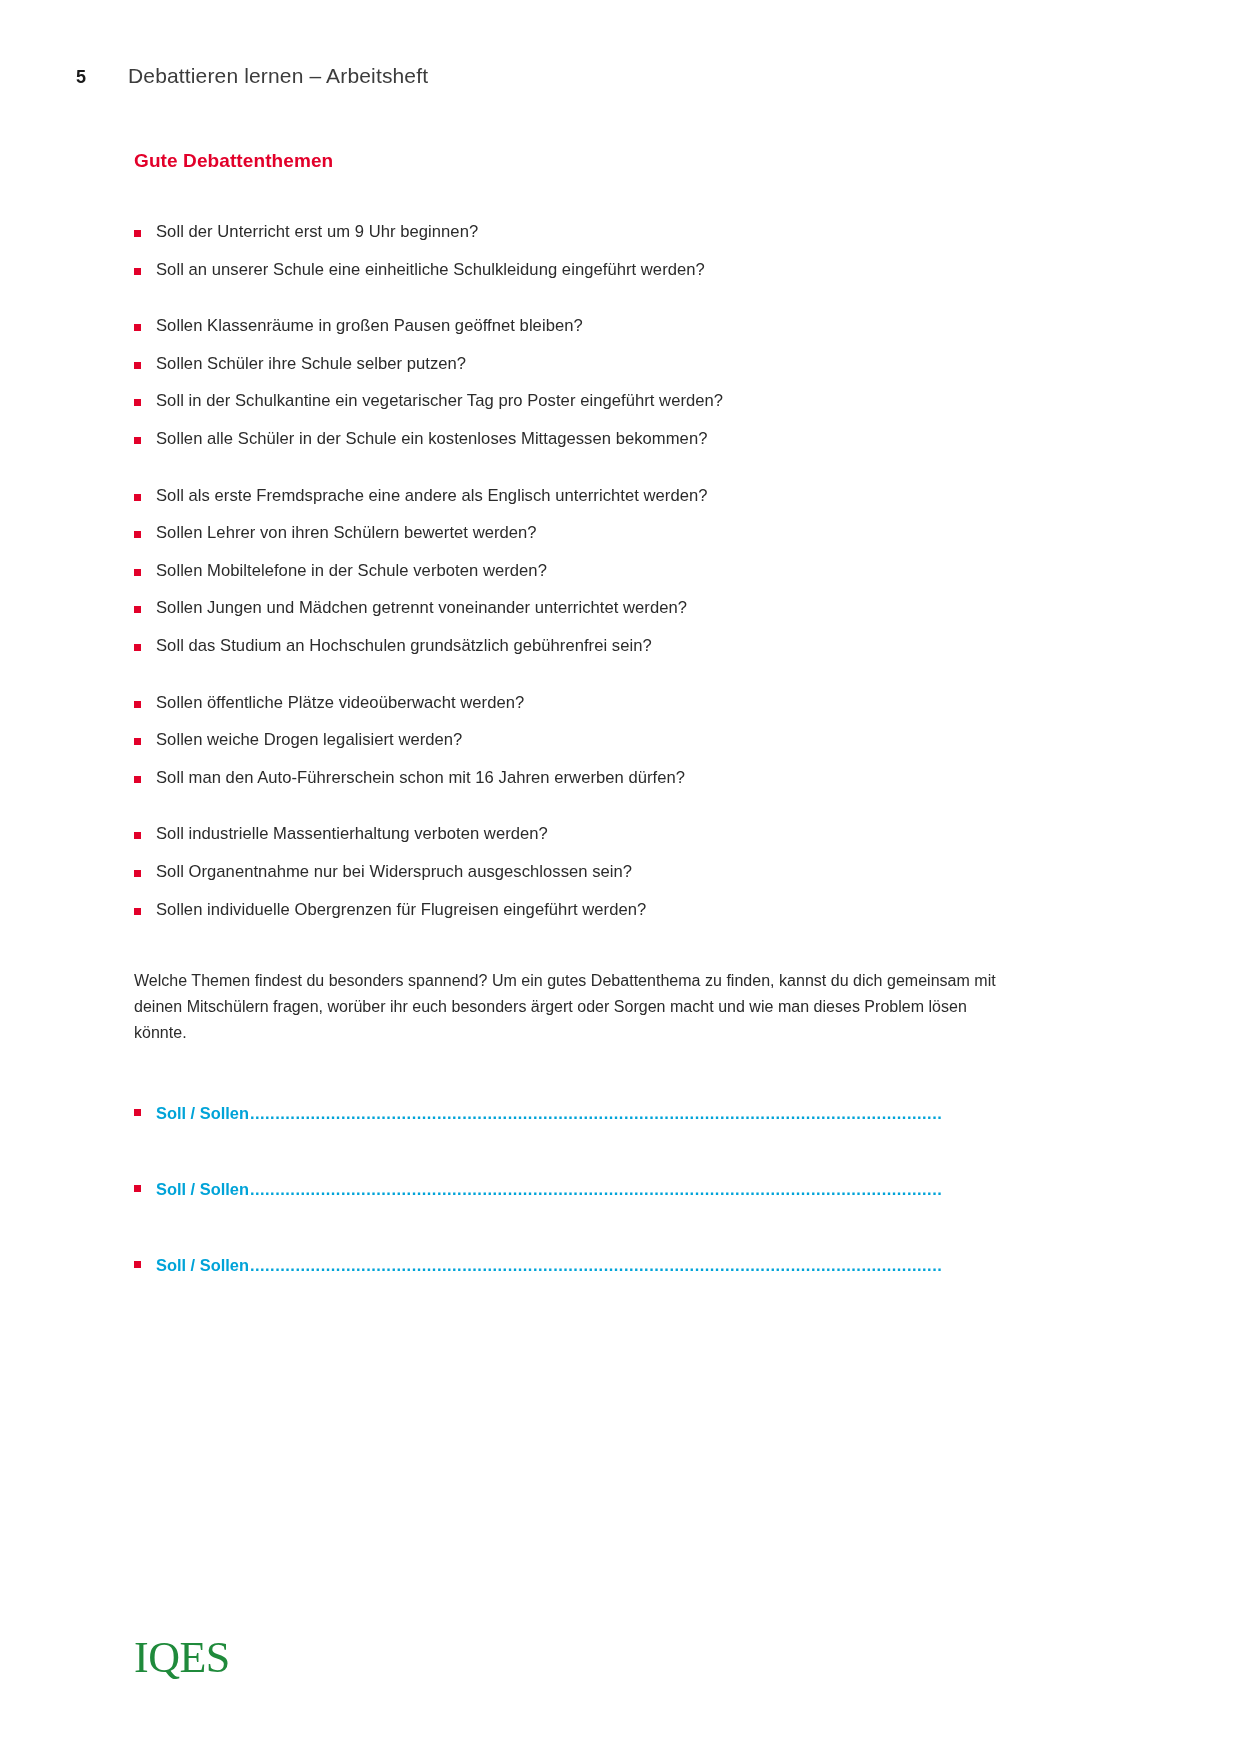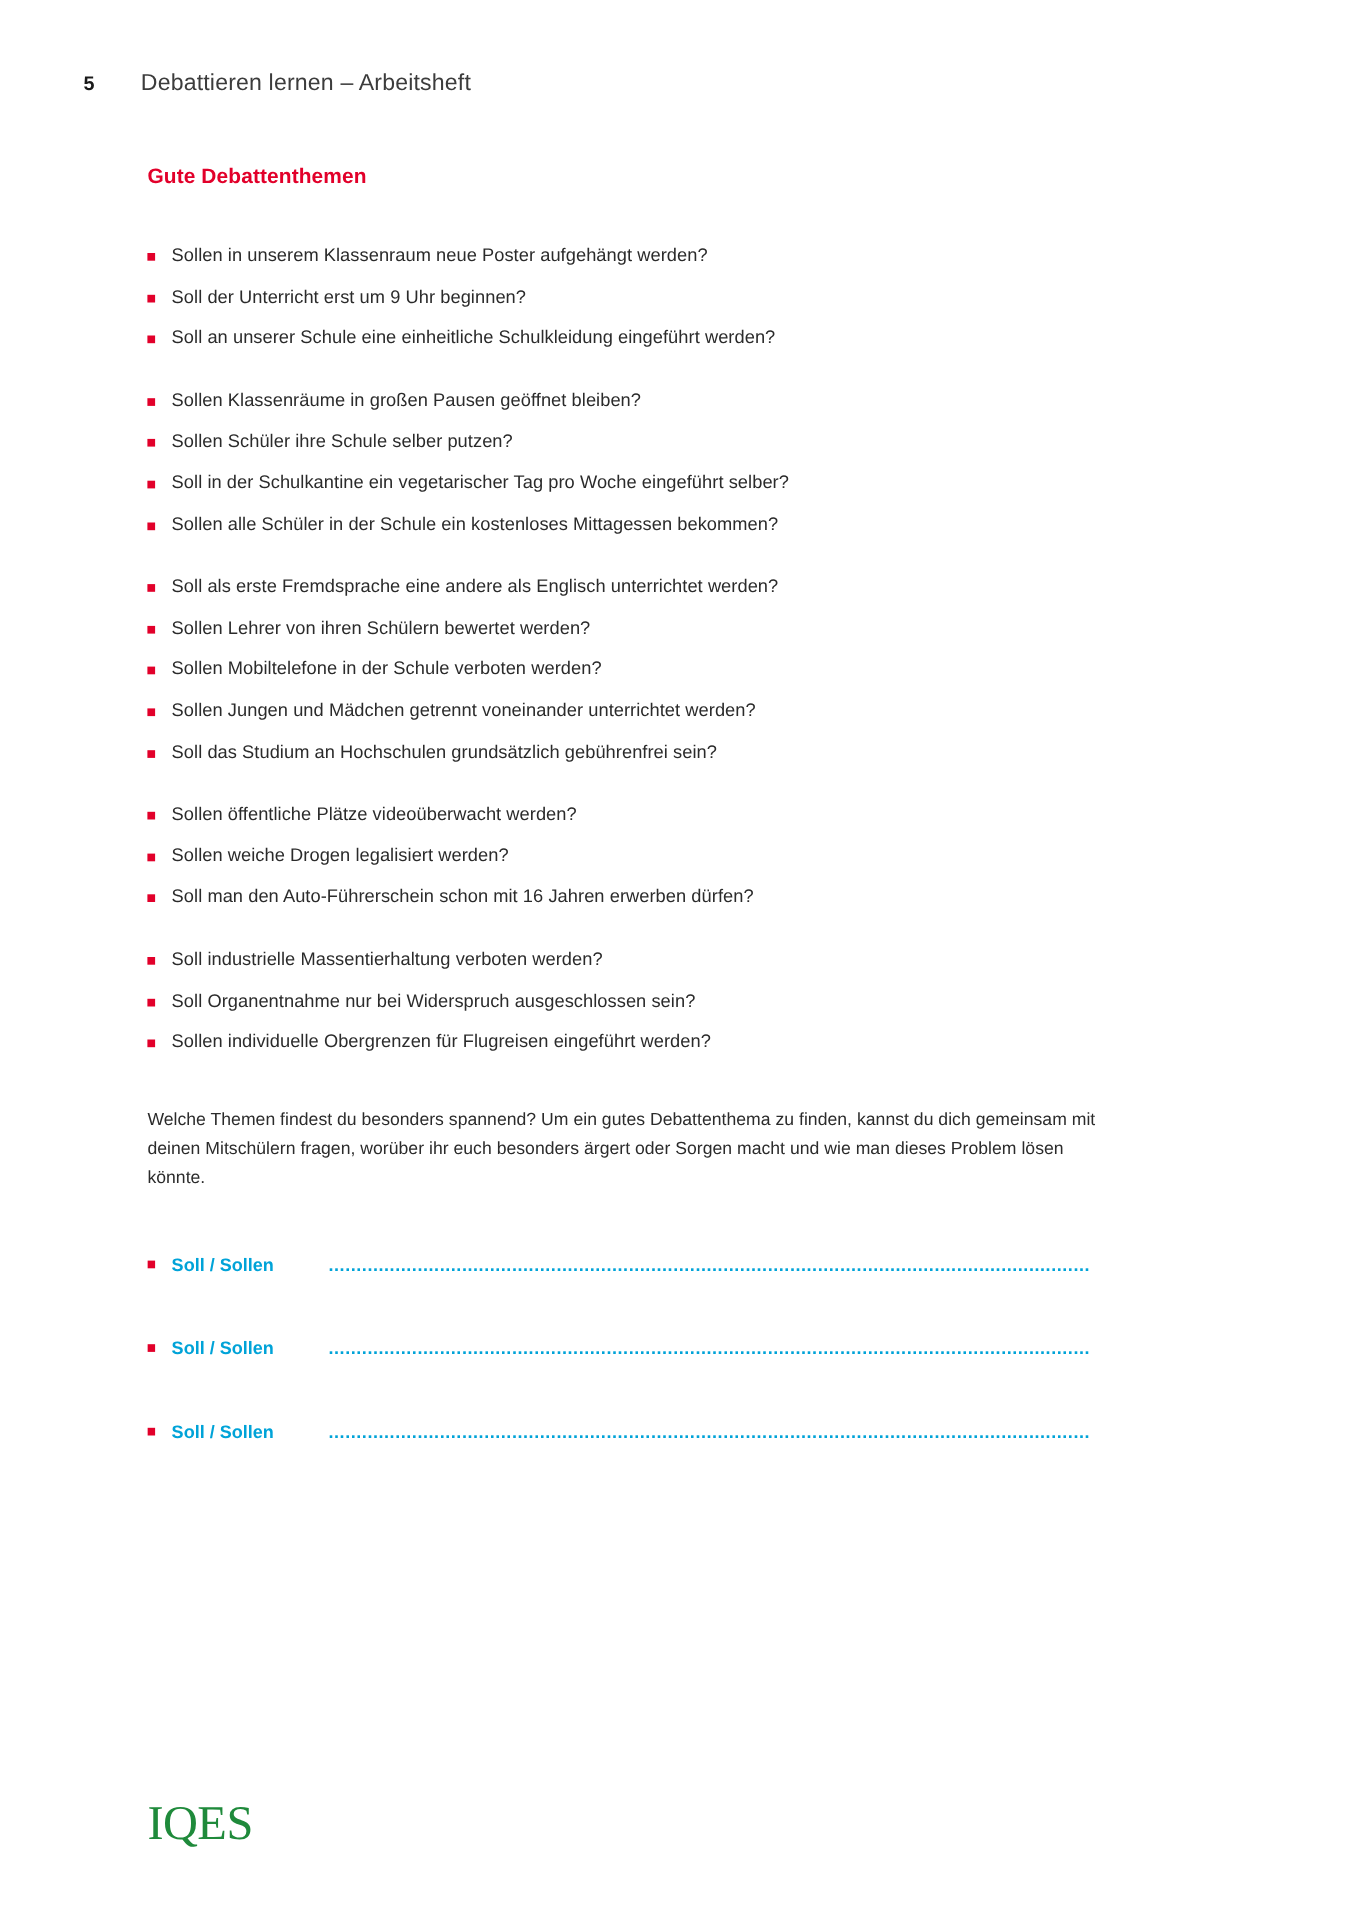--- a/index.html
+++ b/index.html
@@ -95,21 +95,20 @@
     color: #2b2b2b;
     width: 866px;
     letter-spacing: 0.02px;
   }
 
   
   .fill-lines {
     margin: 58px 0 0 0;
     padding: 0;
     list-style: none;
-    text-align: right;
   }
   .fill-line {
     position: relative;
     padding-left: 22px;
     margin-bottom: 57px;
     font-size: 16.4px;
     font-weight: bold;
     color: #00a3d8;
     display: flex;
     align-items: baseline;
@@ -152,44 +151,40 @@
     <span class="header-title">Debattieren lernen – Arbeitsheft</span>
   </div>
 
   <div class="content">
 
     <h1 class="doc-title">Gute Debattenthemen</h1>
 
     <ul class="topic-group">
       <li class="topic-item">
         <span class="bullet-square"></span>
-        <span>Sollen in unserem Klassenraum neue Poster aufgehängt werden?</span>
-      </li>
-      <li class="topic-item">
-        <span class="bullet-square"></span>
         <span>Soll der Unterricht erst um 9 Uhr beginnen?</span>
       </li>
       <li class="topic-item">
         <span class="bullet-square"></span>
         <span>Soll an unserer Schule eine einheitliche Schulkleidung eingeführt werden?</span>
       </li>
     </ul>
 
     <ul class="topic-group">
       <li class="topic-item">
         <span class="bullet-square"></span>
         <span>Sollen Klassenräume in großen Pausen geöffnet bleiben?</span>
       </li>
       <li class="topic-item">
         <span class="bullet-square"></span>
         <span>Sollen Schüler ihre Schule selber putzen?</span>
       </li>
       <li class="topic-item">
         <span class="bullet-square"></span>
-        <span>Soll in der Schulkantine ein vegetarischer Tag pro Woche eingeführt selber?</span>
+        <span>Soll in der Schulkantine ein vegetarischer Tag pro Poster eingeführt werden?</span>
       </li>
       <li class="topic-item">
         <span class="bullet-square"></span>
         <span>Sollen alle Schüler in der Schule ein kostenloses Mittagessen bekommen?</span>
       </li>
     </ul>
 
     <ul class="topic-group">
       <li class="topic-item">
         <span class="bullet-square"></span>

